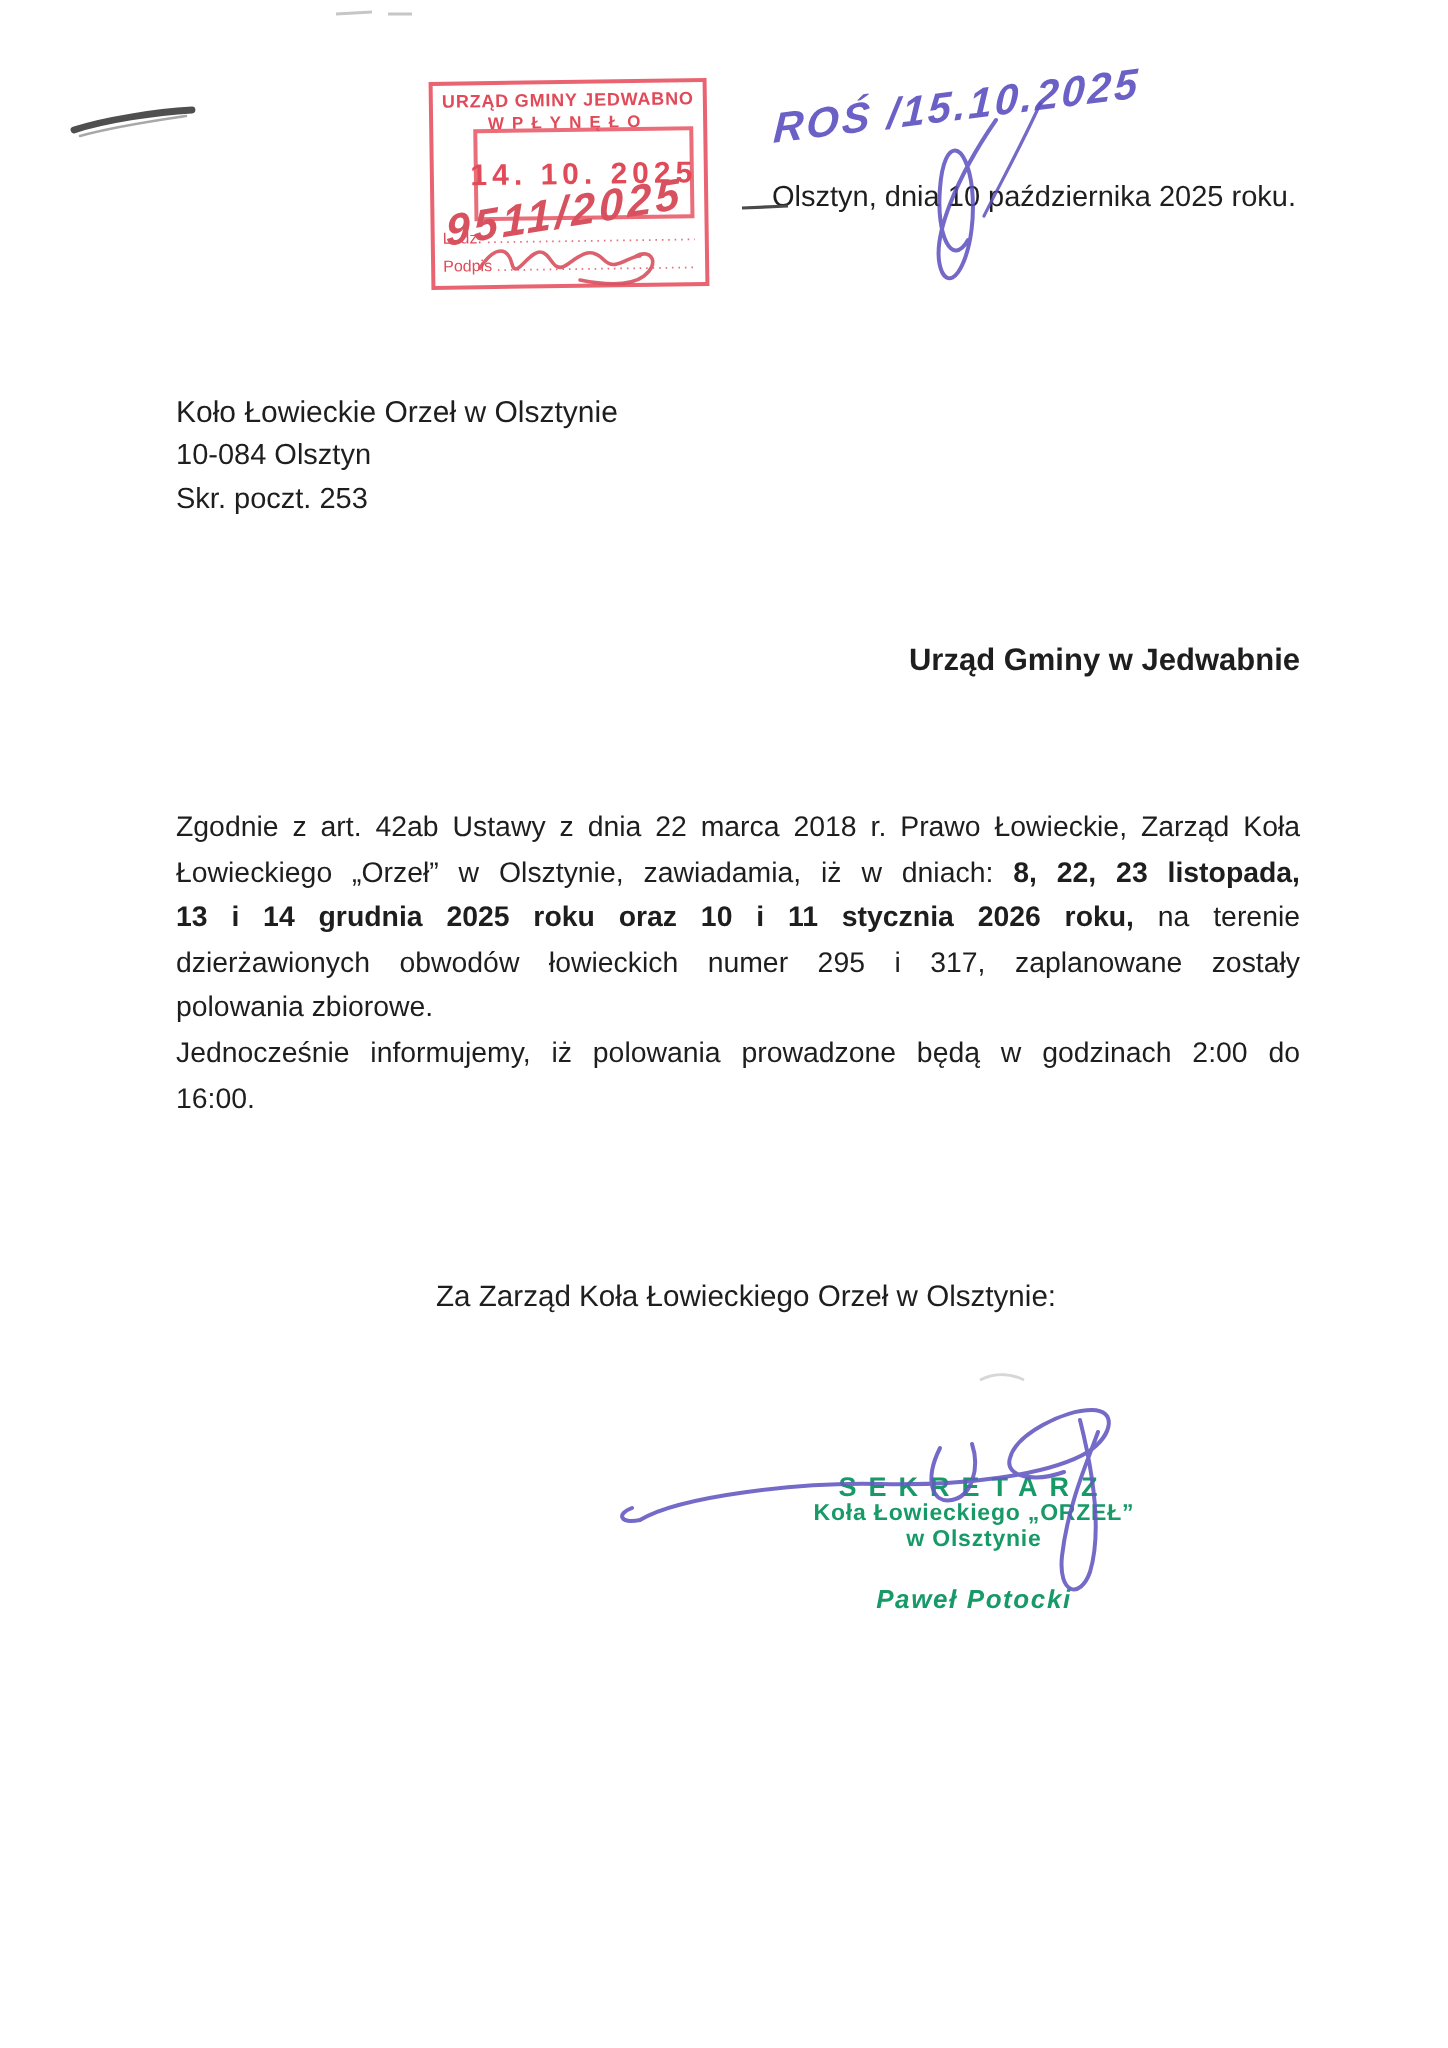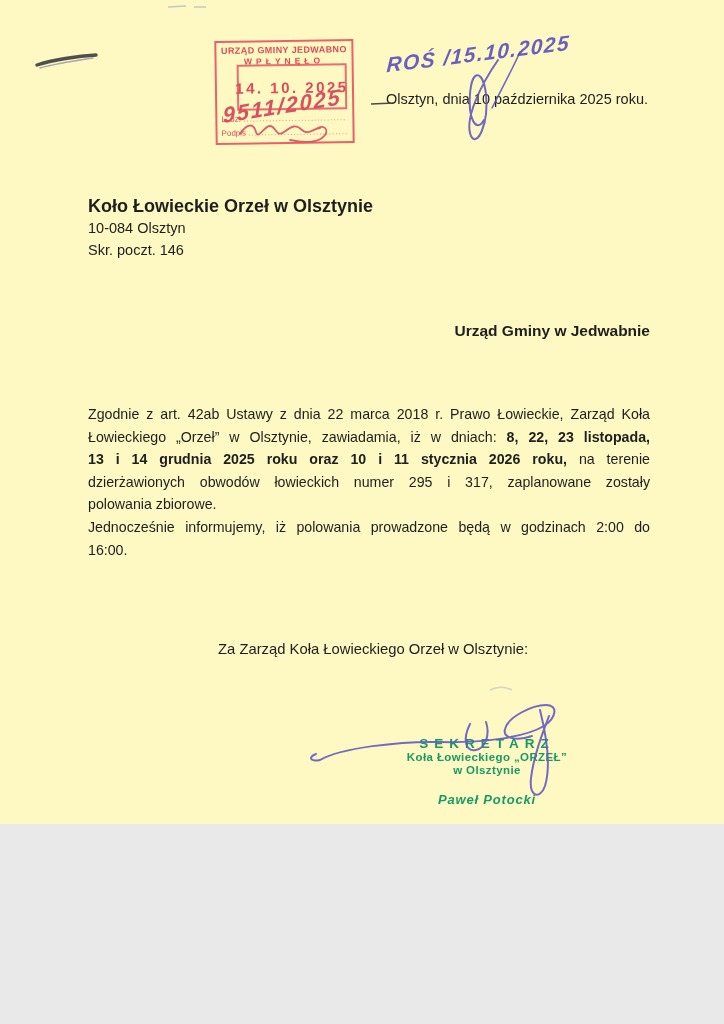--- a/index.html
+++ b/index.html
@@ -1,18 +1,18 @@
 <!DOCTYPE html>
 <html><head>
 <meta charset="utf-8">
 <style>
   html,body { margin:0; padding:0; background:#e9e9e9; }
   .page {
-    position:relative; width:724px; height:824px; margin:0 auto;
-    background:#fef9c3; overflow:hidden;
+    position:relative; width:724px; height:1024px; margin:0 auto;
+    background:#ffffff; overflow:hidden;
     font-family:"Liberation Sans","DejaVu Sans",sans-serif;
     color:#1e1e1e;
   }
   .abs { position:absolute; }
 
   
   .intake-stamp {
     left:215px; top:40px; width:135px; height:100px;
     border:2.5px solid rgba(229,72,88,.85);
     transform:rotate(-.8deg);
@@ -41,21 +41,21 @@
   .ref-note {
     left:386px; top:42px;
     color:#5b4fc0; font-size:21px; font-style:italic; font-weight:bold;
     transform:rotate(-7deg) skewX(-10deg);
     letter-spacing:1.5px; white-space:nowrap; opacity:.9;
   }
 
   
   .dateline { right:76px; top:91px; font-size:14.5px;text-align:center; }
   .sender { left:88px; top:196px; line-height:21.8px; }
-  .sender-name { font-size:18px; font-weight:bold; }
+  .sender-name { font-size:15px; font-weight:normal; }
   .sender-line { font-size:14.5px; }
   .recipient { right:74px; top:320px; line-height:22px; }
   .recipient-name { font-size:15.5px; font-weight:bold; }
   .recipient-line { font-size:14.5px; }
   .body-block { left:88px; top:403px; width:562px; font-size:14.2px; line-height:22.6px; }
   .body-line { text-align:left; }
   .body-line.just { text-align:justify; text-align-last:justify; }
   .body-line .b { font-weight:bold; }
   .closing { left:218px; top:641px; font-size:14.8px; }
 
@@ -83,21 +83,21 @@
   </div>
   <div class="abs hw-number">9511/2025</div>
 
   <div class="abs ref-note">ROŚ /15.10.2025</div>
 
   <div class="abs dateline">Olsztyn, dnia 10 października 2025 roku.</div>
 
   <div class="abs sender">
     <div class="sender-name">Koło Łowieckie Orzeł w Olsztynie</div>
     <div class="sender-line">10-084 Olsztyn</div>
-    <div class="sender-line">Skr. poczt. 146</div>
+    <div class="sender-line">Skr. poczt. 253</div>
   </div>
 
   <div class="abs recipient">
     <div class="recipient-name">Urząd Gminy w Jedwabnie</div>
   </div>
 
   <div class="abs body-block">
       <div class="body-line just"><span>Zgodnie z art. 42ab Ustawy z dnia 22 marca 2018 r. Prawo Łowieckie, Zarząd Koła</span></div>
       <div class="body-line just"><span>Łowieckiego „Orzeł” w Olsztynie, zawiadamia, iż w dniach: </span><span class="b">8, 22, 23 listopada,</span></div>
       <div class="body-line just"><span class="b">13 i 14 grudnia 2025 roku oraz 10 i 11 stycznia 2026 roku,</span><span> na terenie</span></div>

